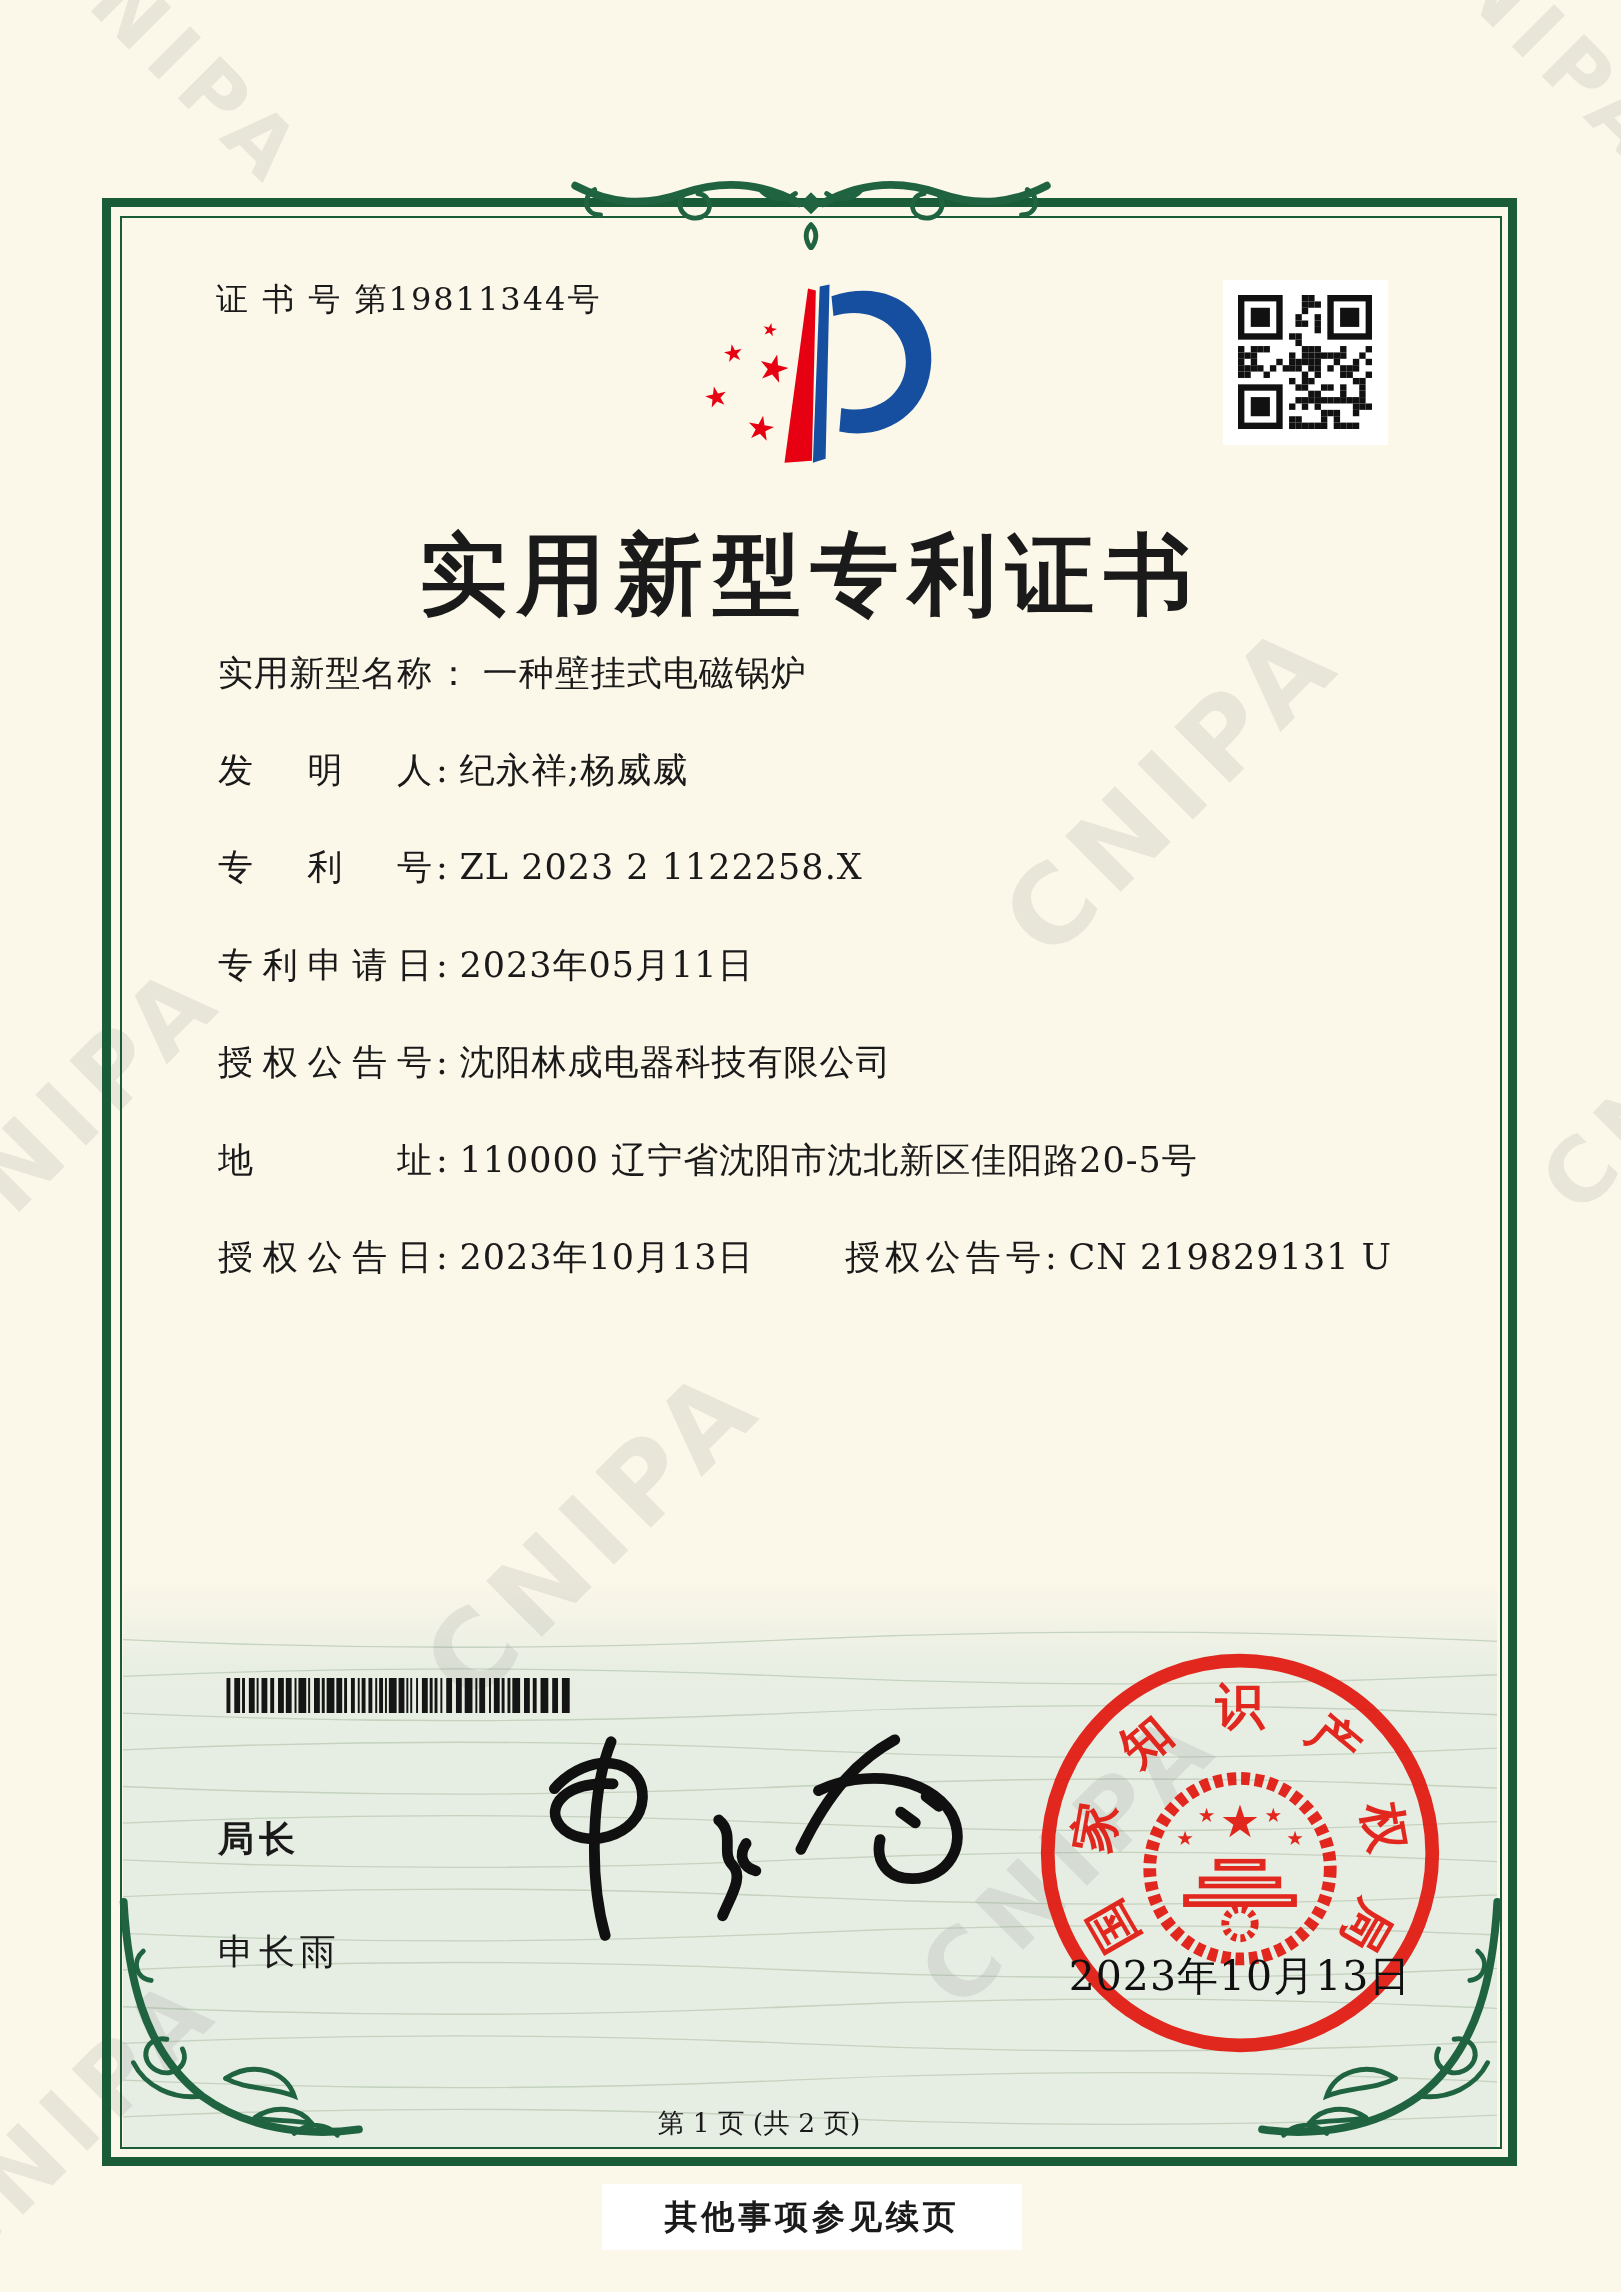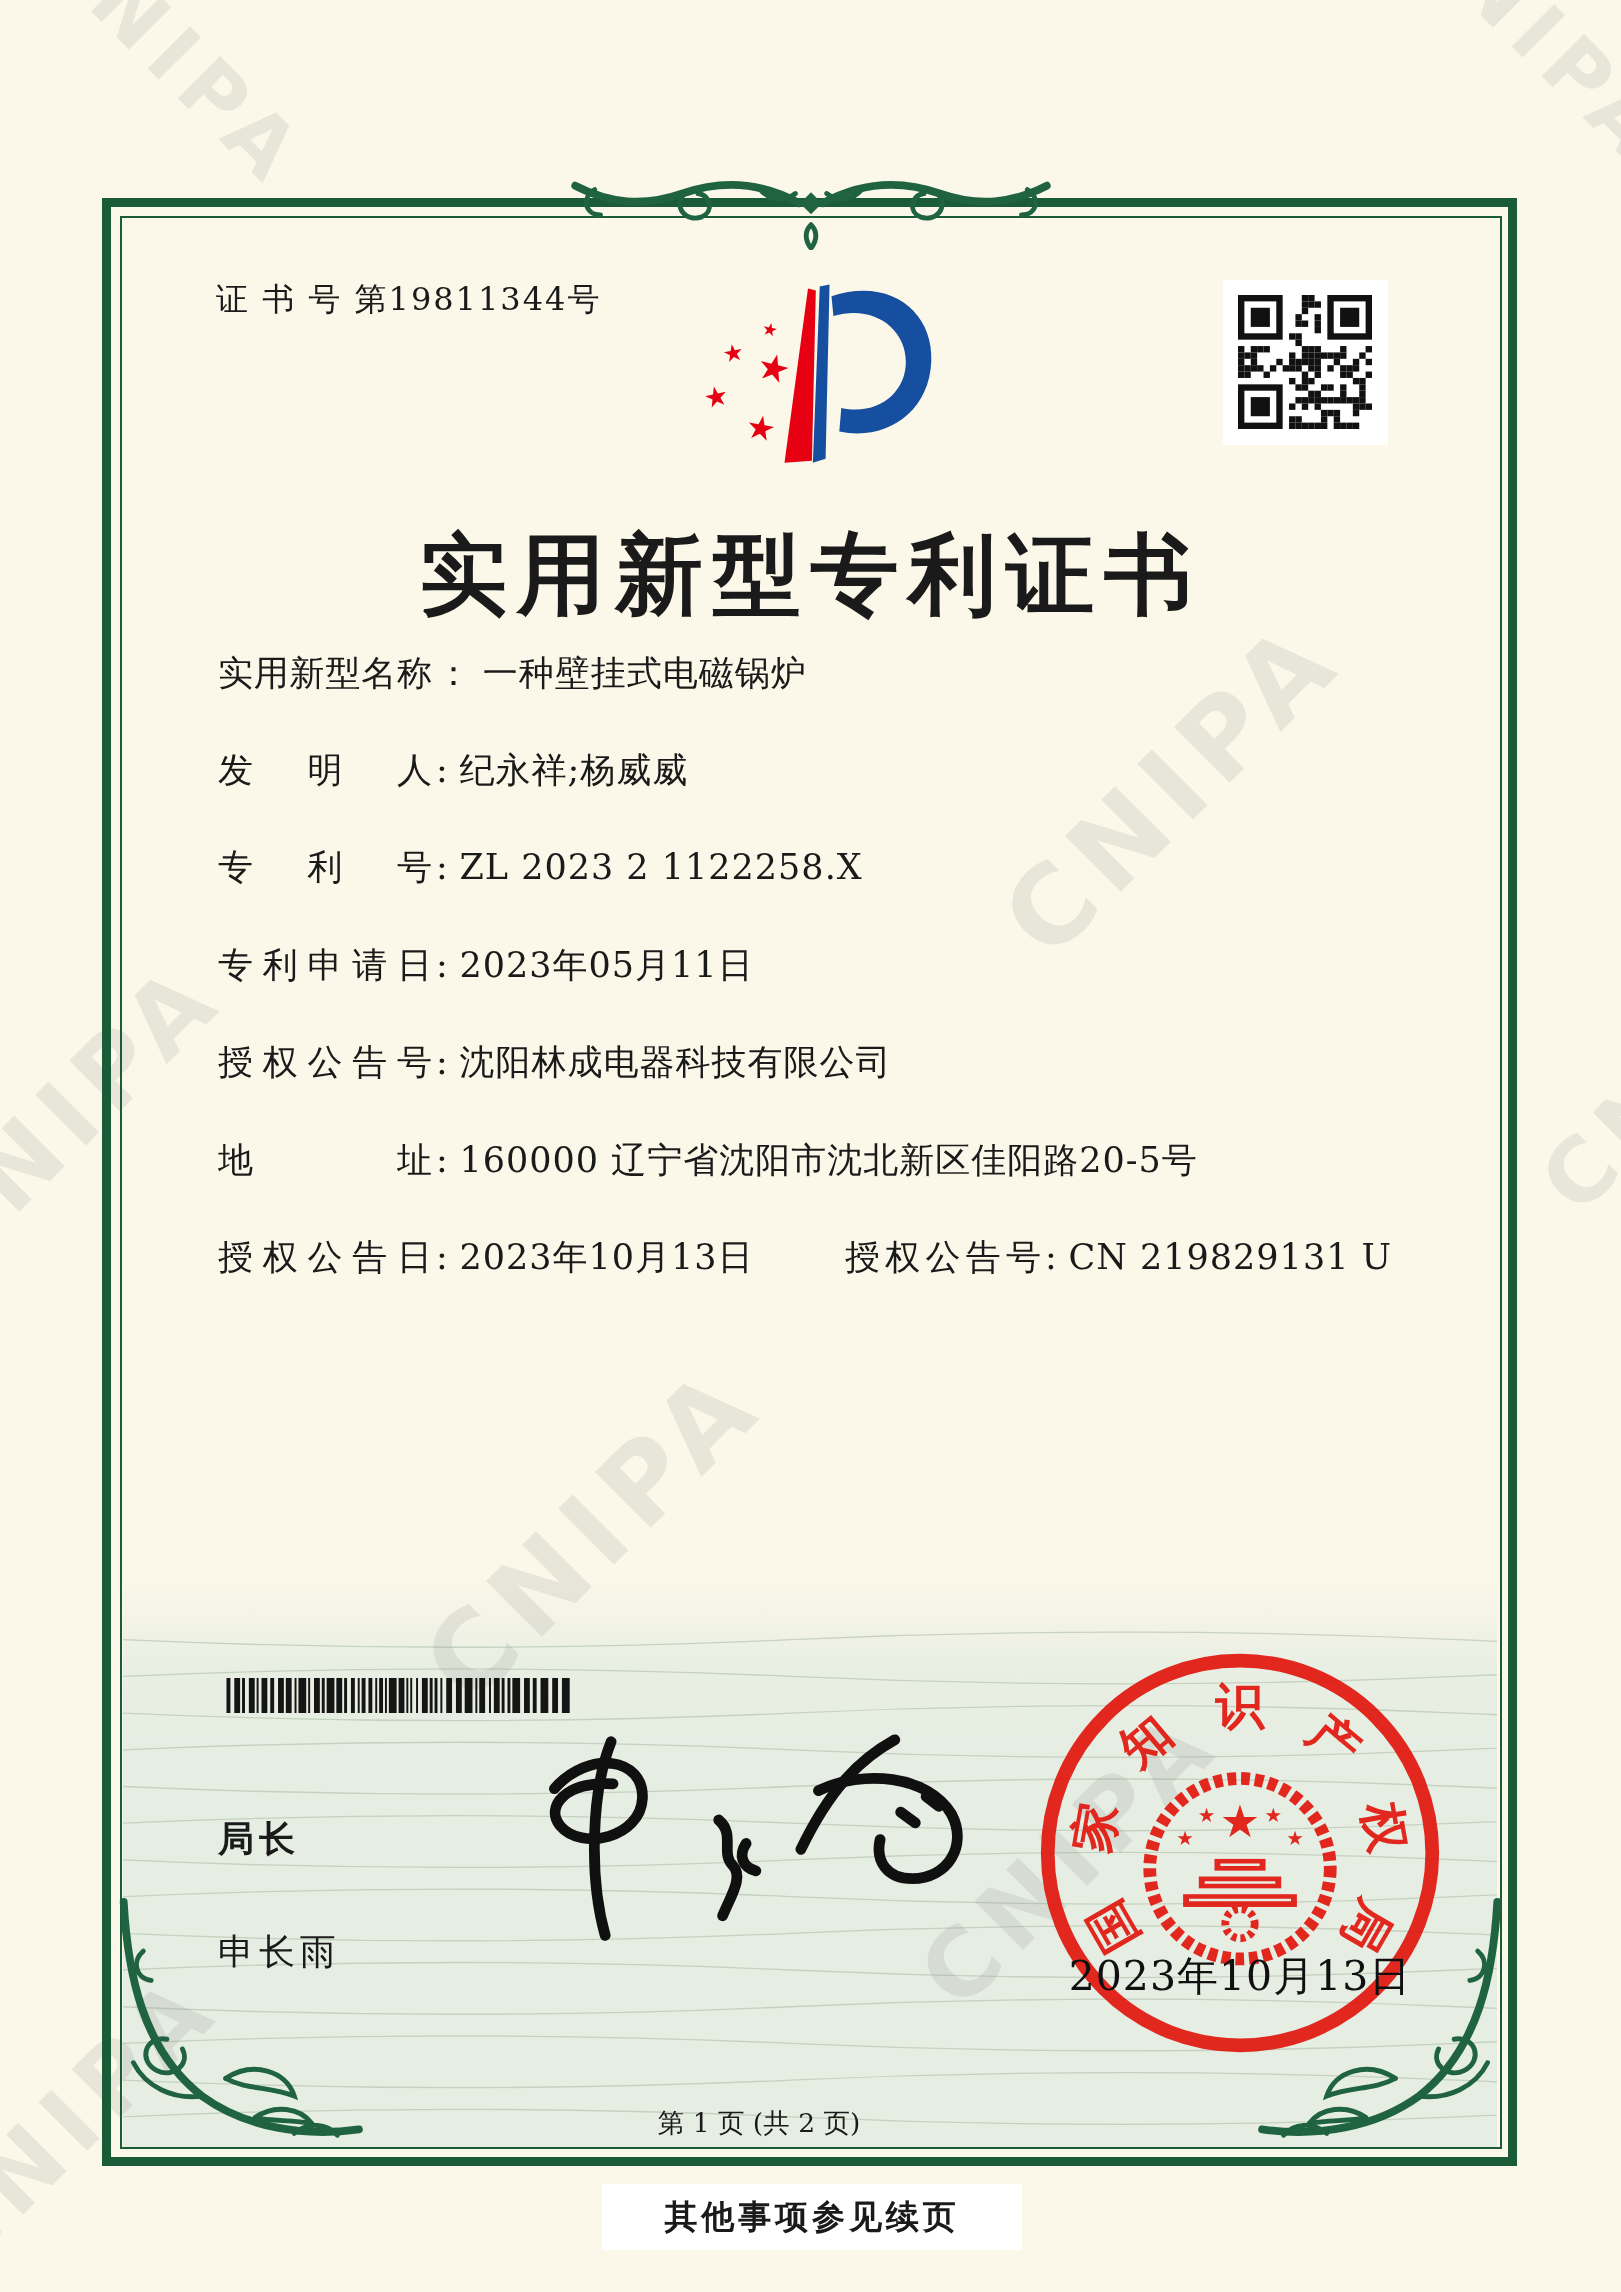--- a/index.html
+++ b/index.html
@@ -322,21 +322,21 @@
 <div class="frow" style="top:844px">
   <span class="flabel">专利号</span><span class="fsep">:</span><span class="fval">ZL 2023 2 1122258.X</span>
 </div>
 <div class="frow" style="top:942px">
   <span class="flabel">专利申请日</span><span class="fsep">:</span><span class="fval">2023年05月11日</span>
 </div>
 <div class="frow" style="top:1039px">
   <span class="flabel">授权公告号</span><span class="fsep">:</span><span class="fval">沈阳林成电器科技有限公司</span>
 </div>
 <div class="frow" style="top:1137px">
-  <span class="flabel">地址</span><span class="fsep">:</span><span class="fval">160000 辽宁省沈阳市沈北新区佳阳路20-5号</span>
+  <span class="flabel">地址</span><span class="fsep">:</span><span class="fval">110000 辽宁省沈阳市沈北新区佳阳路20-5号</span>
 </div>
 <div class="frow" style="top:1234px">
   <span class="flabel">授权公告日</span><span class="fsep">:</span><span class="fval">2023年10月13日</span>
   <span class="g2">
     <span class="flabel">授权公告号</span><span class="fsep">:</span><span class="fval">CN 219829131 U</span>
   </span>
 </div>
 
 <div class="abs body-text">
 </div>

